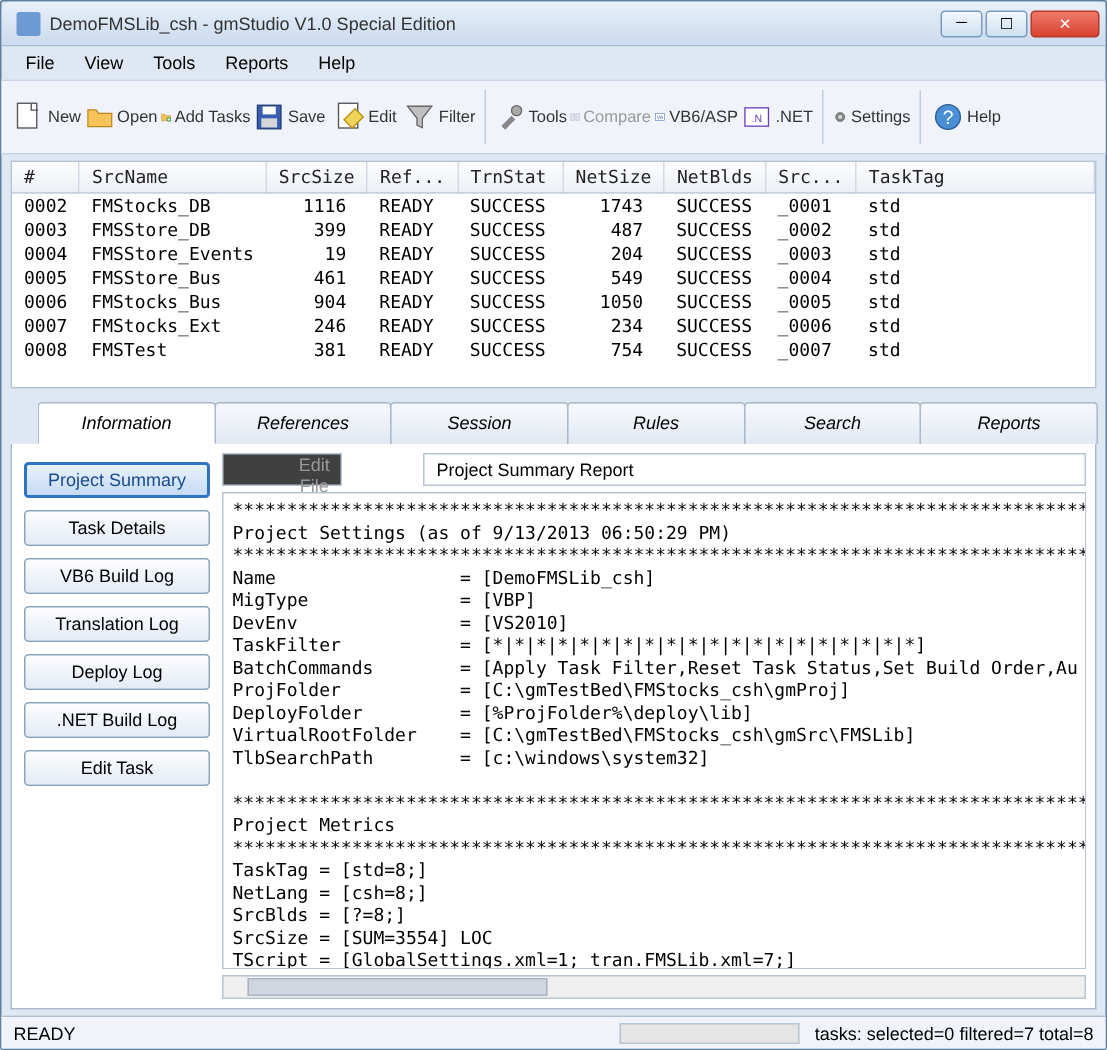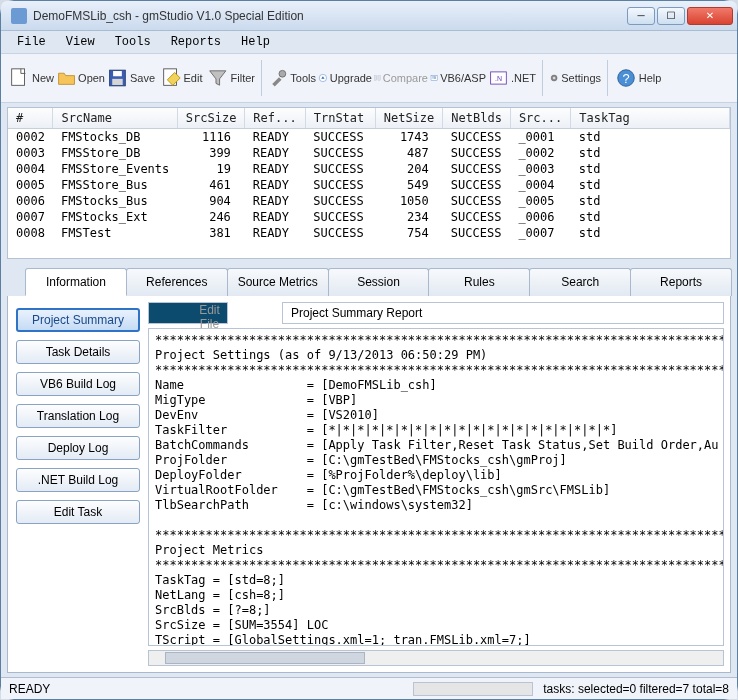--- a/index.html
+++ b/index.html
@@ -1,47 +1,47 @@
 <!DOCTYPE html>
 <html><head>
 <meta charset="utf-8">
 <style>
 * { box-sizing: border-box; margin: 0; padding: 0; }
 body { font-family: "Segoe UI", Tahoma, sans-serif; font-size: 12px; background: #d4dce6; width: 738px; height: 700px; overflow: hidden; }
-.window { width: 738px; height: 700px; border: 1px solid #5a7fa0; border-radius: 14px; background: #dfe8f2; display: flex; flex-direction: column; }
+.window { width: 738px; height: 700px; border: 1px solid #5a7fa0; border-radius: 2px; background: #dfe8f2; display: flex; flex-direction: column; }
 .titlebar { height: 30px; background: linear-gradient(#e8f0fa, #cbdaee); border-radius: 6px 6px 0 0; display: flex; align-items: center; padding: 0 4px 0 10px; border-bottom: 1px solid #a8bcd4; }
 .titlebar .icon { width: 16px; height: 16px; background: #6b9bd2; margin-right: 6px; border-radius: 2px; }
 .titlebar .title { flex: 1; color: #333; font-size: 12px; }
 .winbtns { display: flex; gap: 2px; }
 .winbtn { width: 28px; height: 18px; border: 1px solid #7a9bbd; background: linear-gradient(#f4f8fd, #cddff1); border-radius: 3px; display: flex; align-items: center; justify-content: center; font-size: 10px; cursor: pointer; }
 .winbtn.close { background: linear-gradient(#f07a6b, #d94230); color: #fff; border-color: #b23a2a; width: 46px; }
-.menubar { height: 22px; display: flex; align-items: center; padding: 0 8px; gap: 4px; font-family: Liberation Mono, monospace; }
+.menubar { height: 22px; display: flex; align-items: center; padding: 0 8px; gap: 4px; }
 .menubar span { padding: 2px 8px; cursor: pointer; }
 .toolbar { height: 50px; background: #f0f4fa; border-top: 1px solid #c7d3e2; border-bottom: 1px solid #c7d3e2; display: flex; align-items: center; padding: 0 6px; gap: 2px; }
 .tbtn { width: 48px; height: 44px; display: flex; flex-direction: row; align-items: center; justify-content: center; gap: 2px; cursor: pointer; border-radius: 3px; }
 .tbtn svg, .tbtn .ticon { width: 22px; height: 22px; }
 .tbtn .tlabel { font-size: 11px; color: #333; white-space: nowrap; text-align: center; }
 .tbtn.disabled .tlabel { color: #999; }
 .tsep { width: 1px; height: 36px; background: #c0cddc; margin: 0 4px; }
 .grid { background: #fff; margin: 4px 6px 0 6px; border: 1px solid #b4c2d4; height: 152px; overflow: auto; }
 .grid table { width: 100%; border-collapse: collapse; font-family: Consolas, monospace; font-size: 12px; }
 .grid th { background: linear-gradient(#fdfdfe, #ecf0f6); border-right: 1px solid #d2dae6; border-bottom: 1px solid #c6d0dd; text-align: left; padding: 3px 8px; font-weight: normal; color: #222; }
 .grid td { padding: 1px 8px; white-space: nowrap; }
 .grid td.num { text-align: right; padding-right: 14px; }
-.tabstrip { display: flex; margin: 8px 6px 0 24px; border-bottom: 1px solid #a9b8cc; }
+.tabstrip { display: flex; margin: 8px 6px 0 24px; border-bottom: 1px solid #a9b8cc; font-style: italic; }
 .tab { flex: 1; text-align: center; padding: 6px 4px; background: linear-gradient(#f7f9fc, #e2e9f2); border: 1px solid #a9b8cc; border-bottom: none; border-top-left-radius: 3px; border-top-right-radius: 3px; margin-right: -1px; cursor: pointer; position: relative; top: 1px; }
 .tab.active { background: #fff; border-bottom: 1px solid #fff; font-weight: normal; z-index: 2; }
 .tabcontent { background: #fff; border: 1px solid #a9b8cc; border-top: none; margin: 0 6px 4px 6px; flex: 1; display: flex; flex-direction: column; padding: 6px; overflow: hidden; }
 .inforow { display: flex; gap: 6px; height: 100%; }
 .sidebtns { width: 128px; display: flex; flex-direction: column; gap: 8px; padding: 6px 2px; }
 .sidebtn { height: 24px; border: 1px solid #8aa3c2; border-radius: 3px; background: linear-gradient(#fdfdfe, #e3ebf5); cursor: pointer; font-size: 12px; }
 .sidebtn.active { border: 2px solid #2f73c7; background: linear-gradient(#e9f2fd, #c5dbf5); color: #1a4a8a; }
 .editorpane { flex: 1; display: flex; flex-direction: column; gap: 4px; overflow: hidden; }
 .editorhdr { display: flex; gap: 6px; align-items: center; }
-.editfilebtn { width: 80px; height: 22px; border: 1px solid #b8c4d4; background: #0c4a6e; color: #999; font-size: 12px; padding-left: 43px; }
+.editfilebtn { width: 80px; height: 22px; border: 1px solid #b8c4d4; background: #404040; color: #999; font-size: 12px; padding-left: 43px; }
 .reporttitle { flex: 1; border: 1px solid #b8c4d4; background: #fff; height: 22px; display: flex; align-items: center; padding: 0 8px; margin-left: 48px; }
 .reporttext { flex: 1; border: 1px solid #b8c4d4; background: #fff; font-family: Consolas, monospace; font-size: 12px; padding: 4px 6px; white-space: pre; overflow: auto; line-height: 1.25; }
 .hscroll { height: 16px; border: 1px solid #b8c4d4; background: #efefef; position: relative; }
 .hscroll .thumb { position: absolute; left: 16px; top: 1px; height: 12px; width: 200px; background: #cfd6e0; border: 1px solid #aab5c4; }
 .statusbar { height: 22px; border-top: 1px solid #b0bed0; background: #f0f4fa; display: flex; align-items: center; padding: 0 8px; font-size: 12px; }
 .statusbar .left { width: 120px; }
 .statusbar .mid { flex: 1; }
 .statusbar .prog { width: 120px; height: 14px; border: 1px solid #b8c4d4; background: #e5e5e5; margin: 0 10px; }
 .statusbar .tasks { }
 .middle { display: flex; flex-direction: column; flex: 1; overflow: hidden; }
@@ -75,20 +75,28 @@
           <path d="M14 2v5h5" fill="none" stroke="#555"></path>
         </svg>
         <span class="tlabel">New</span>
       </div>
     <div class="tbtn">
         <svg viewBox="0 0 24 24">
           <path d="M2 6h7l2 3h11v11H2z" fill="#f6c458" stroke="#b8861f"></path>
         </svg>
         <span class="tlabel">Open</span>
       </div>
+    <div class="tbtn" style="width:60px">
+        <svg viewBox="0 0 24 24">
+          <path d="M2 6h7l2 3h11v11H2z" fill="#f6c458" stroke="#b8861f"></path>
+          <circle cx="18" cy="17" r="5" fill="#46a046"></circle>
+          <path d="M18 14v6M15 17h6" stroke="#fff" stroke-width="2"></path>
+        </svg>
+        <span class="tlabel">Add Tasks</span>
+      </div>
     <div class="tbtn">
         <svg viewBox="0 0 24 24">
           <rect x="3" y="3" width="18" height="18" fill="#3a5fb2" stroke="#223a70"></rect>
           <rect x="7" y="4" width="10" height="6" fill="#fff"></rect>
           <rect x="6" y="13" width="12" height="7" fill="#d6d6d6"></rect>
         </svg>
         <span class="tlabel">Save</span>
       </div>
     <div class="tbtn">
         <svg viewBox="0 0 24 24">
@@ -103,27 +111,20 @@
         </svg>
         <span class="tlabel">Filter</span>
       </div>
     <div class="tsep"></div>
     <div class="tbtn">
         <svg viewBox="0 0 24 24">
           <path d="M5 19l8-8 3 3-8 8z" fill="#888"></path>
           <circle cx="17" cy="7" r="4" fill="#aaa" stroke="#666"></circle>
         </svg>
         <span class="tlabel">Tools</span>
-      </div>
-    <div class="tbtn" style="width:54px">
-        <svg viewBox="0 0 24 24">
-          <circle cx="12" cy="12" r="9" fill="#fff" stroke="#2d68b4"></circle>
-          <path d="M8 14l4-6 4 6z" fill="#2d68b4"></path>
-        </svg>
-        <span class="tlabel">Upgrade</span>
       </div>
     <div class="tbtn disabled" style="width:54px">
         <svg viewBox="0 0 24 24">
           <rect x="2" y="4" width="8" height="16" fill="#dce3ec" stroke="#aab"></rect>
           <rect x="14" y="4" width="8" height="16" fill="#dce3ec" stroke="#aab"></rect>
         </svg>
         <span class="tlabel">Compare</span>
       </div>
     <div class="tbtn" style="width:56px">
         <svg viewBox="0 0 24 24">
@@ -251,21 +252,20 @@
               <td>_0007</td>
               <td>std</td>
             </tr>
           </tbody>
       </table>
     </div>
 
     <div class="tabstrip">
       <div class="tab active">Information</div>
       <div class="tab">References</div>
-      <div class="tab">Source Metrics</div>
       <div class="tab">Session</div>
       <div class="tab">Rules</div>
       <div class="tab">Search</div>
       <div class="tab">Reports</div>
     </div>
 
     <div class="tabcontent">
       <div class="inforow">
         <div class="sidebtns">
           <button class="sidebtn active">Project Summary</button>

